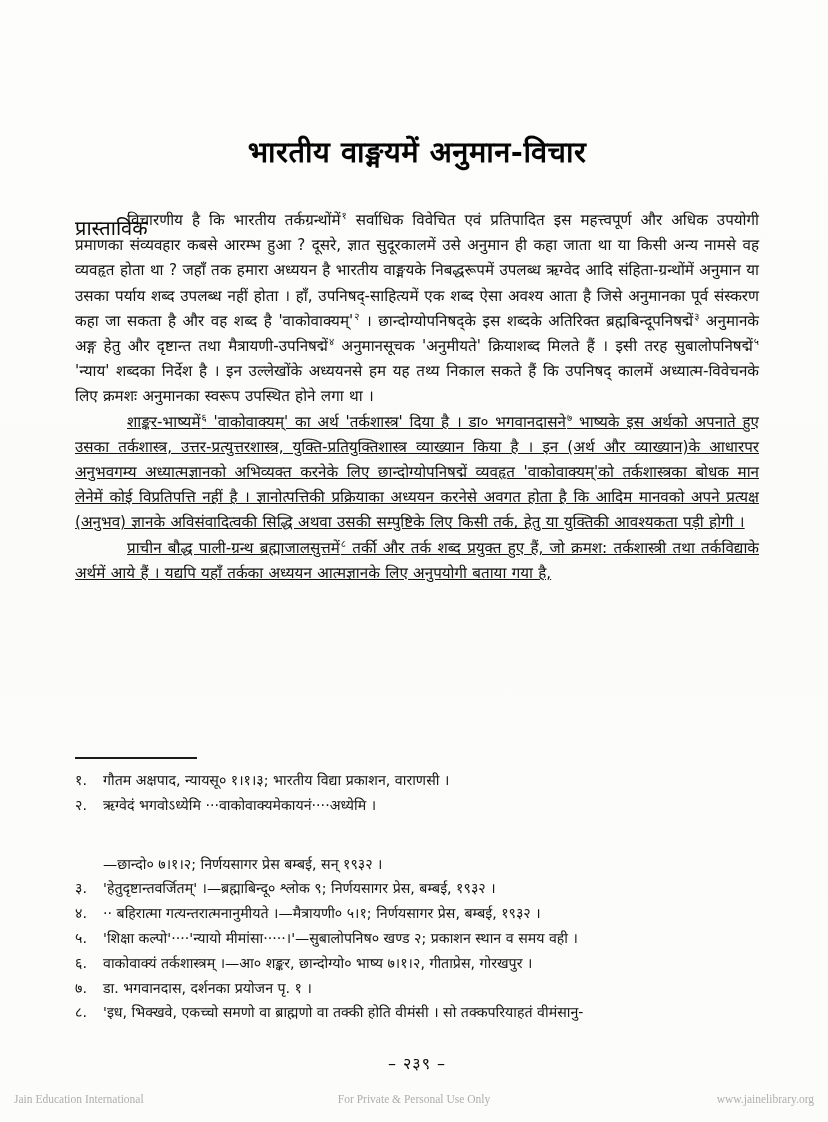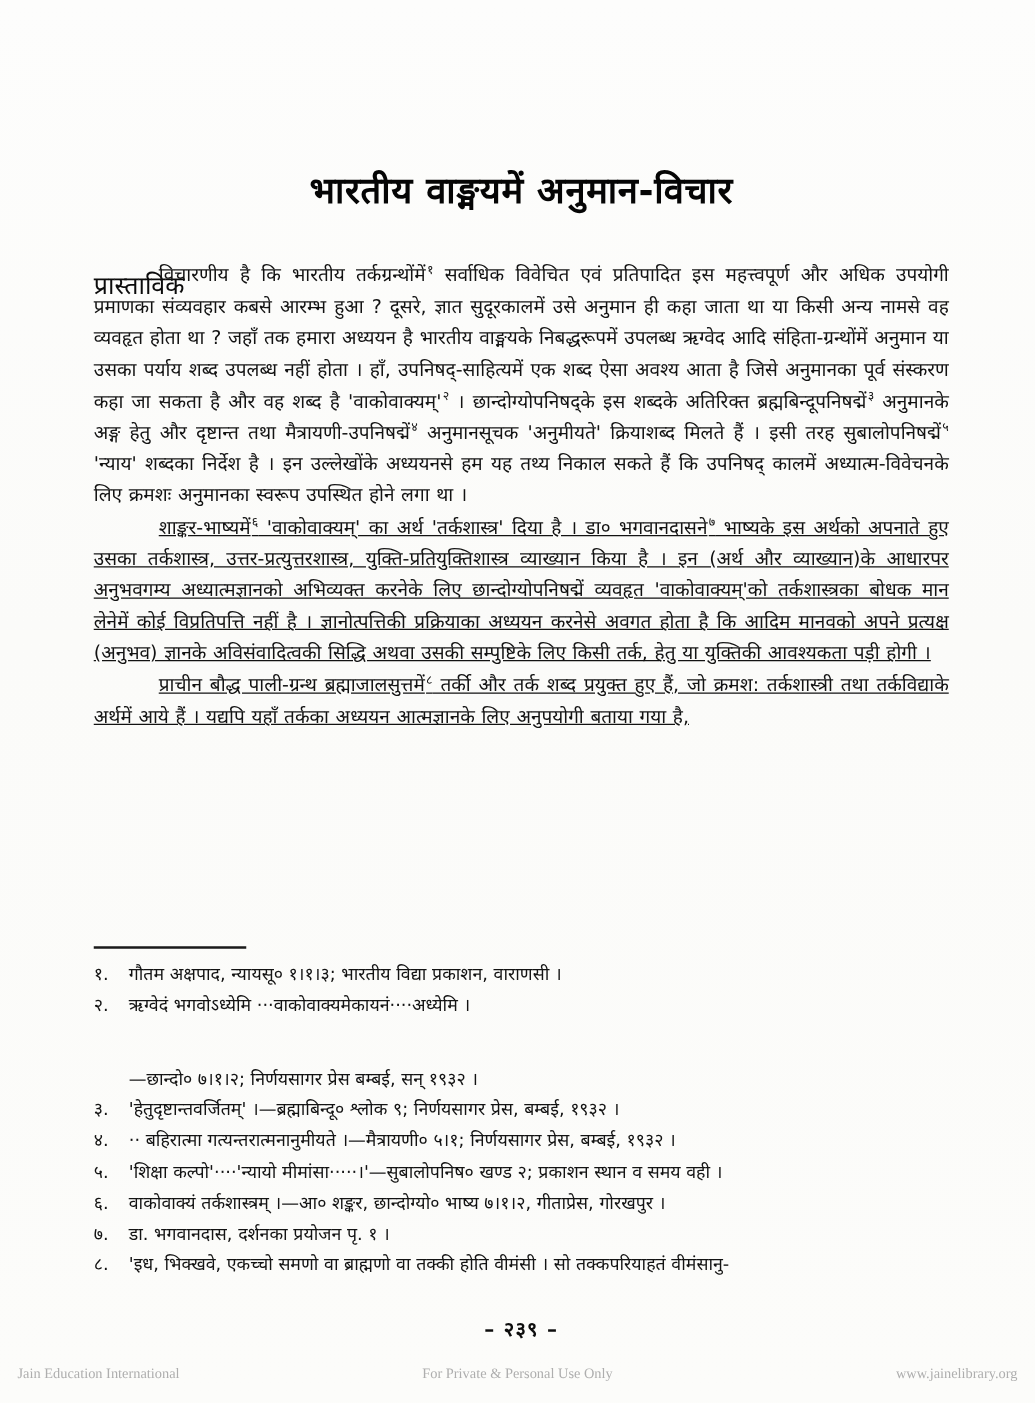--- a/index.html
+++ b/index.html
@@ -129,21 +129,21 @@
   }
 
   
   .page-number {
     position: absolute;
     left: 0;
     top: 1052px;
     width: 684px;
     text-align: center;
     font-size: 16px;
-    font-weight: 700;
+    font-weight: 400;
     color: #0d0d0d;
     letter-spacing: 1px;
   }
 
   
   .footer {
     position: absolute;
     left: 0;
     right: 0;
     bottom: 14px;

